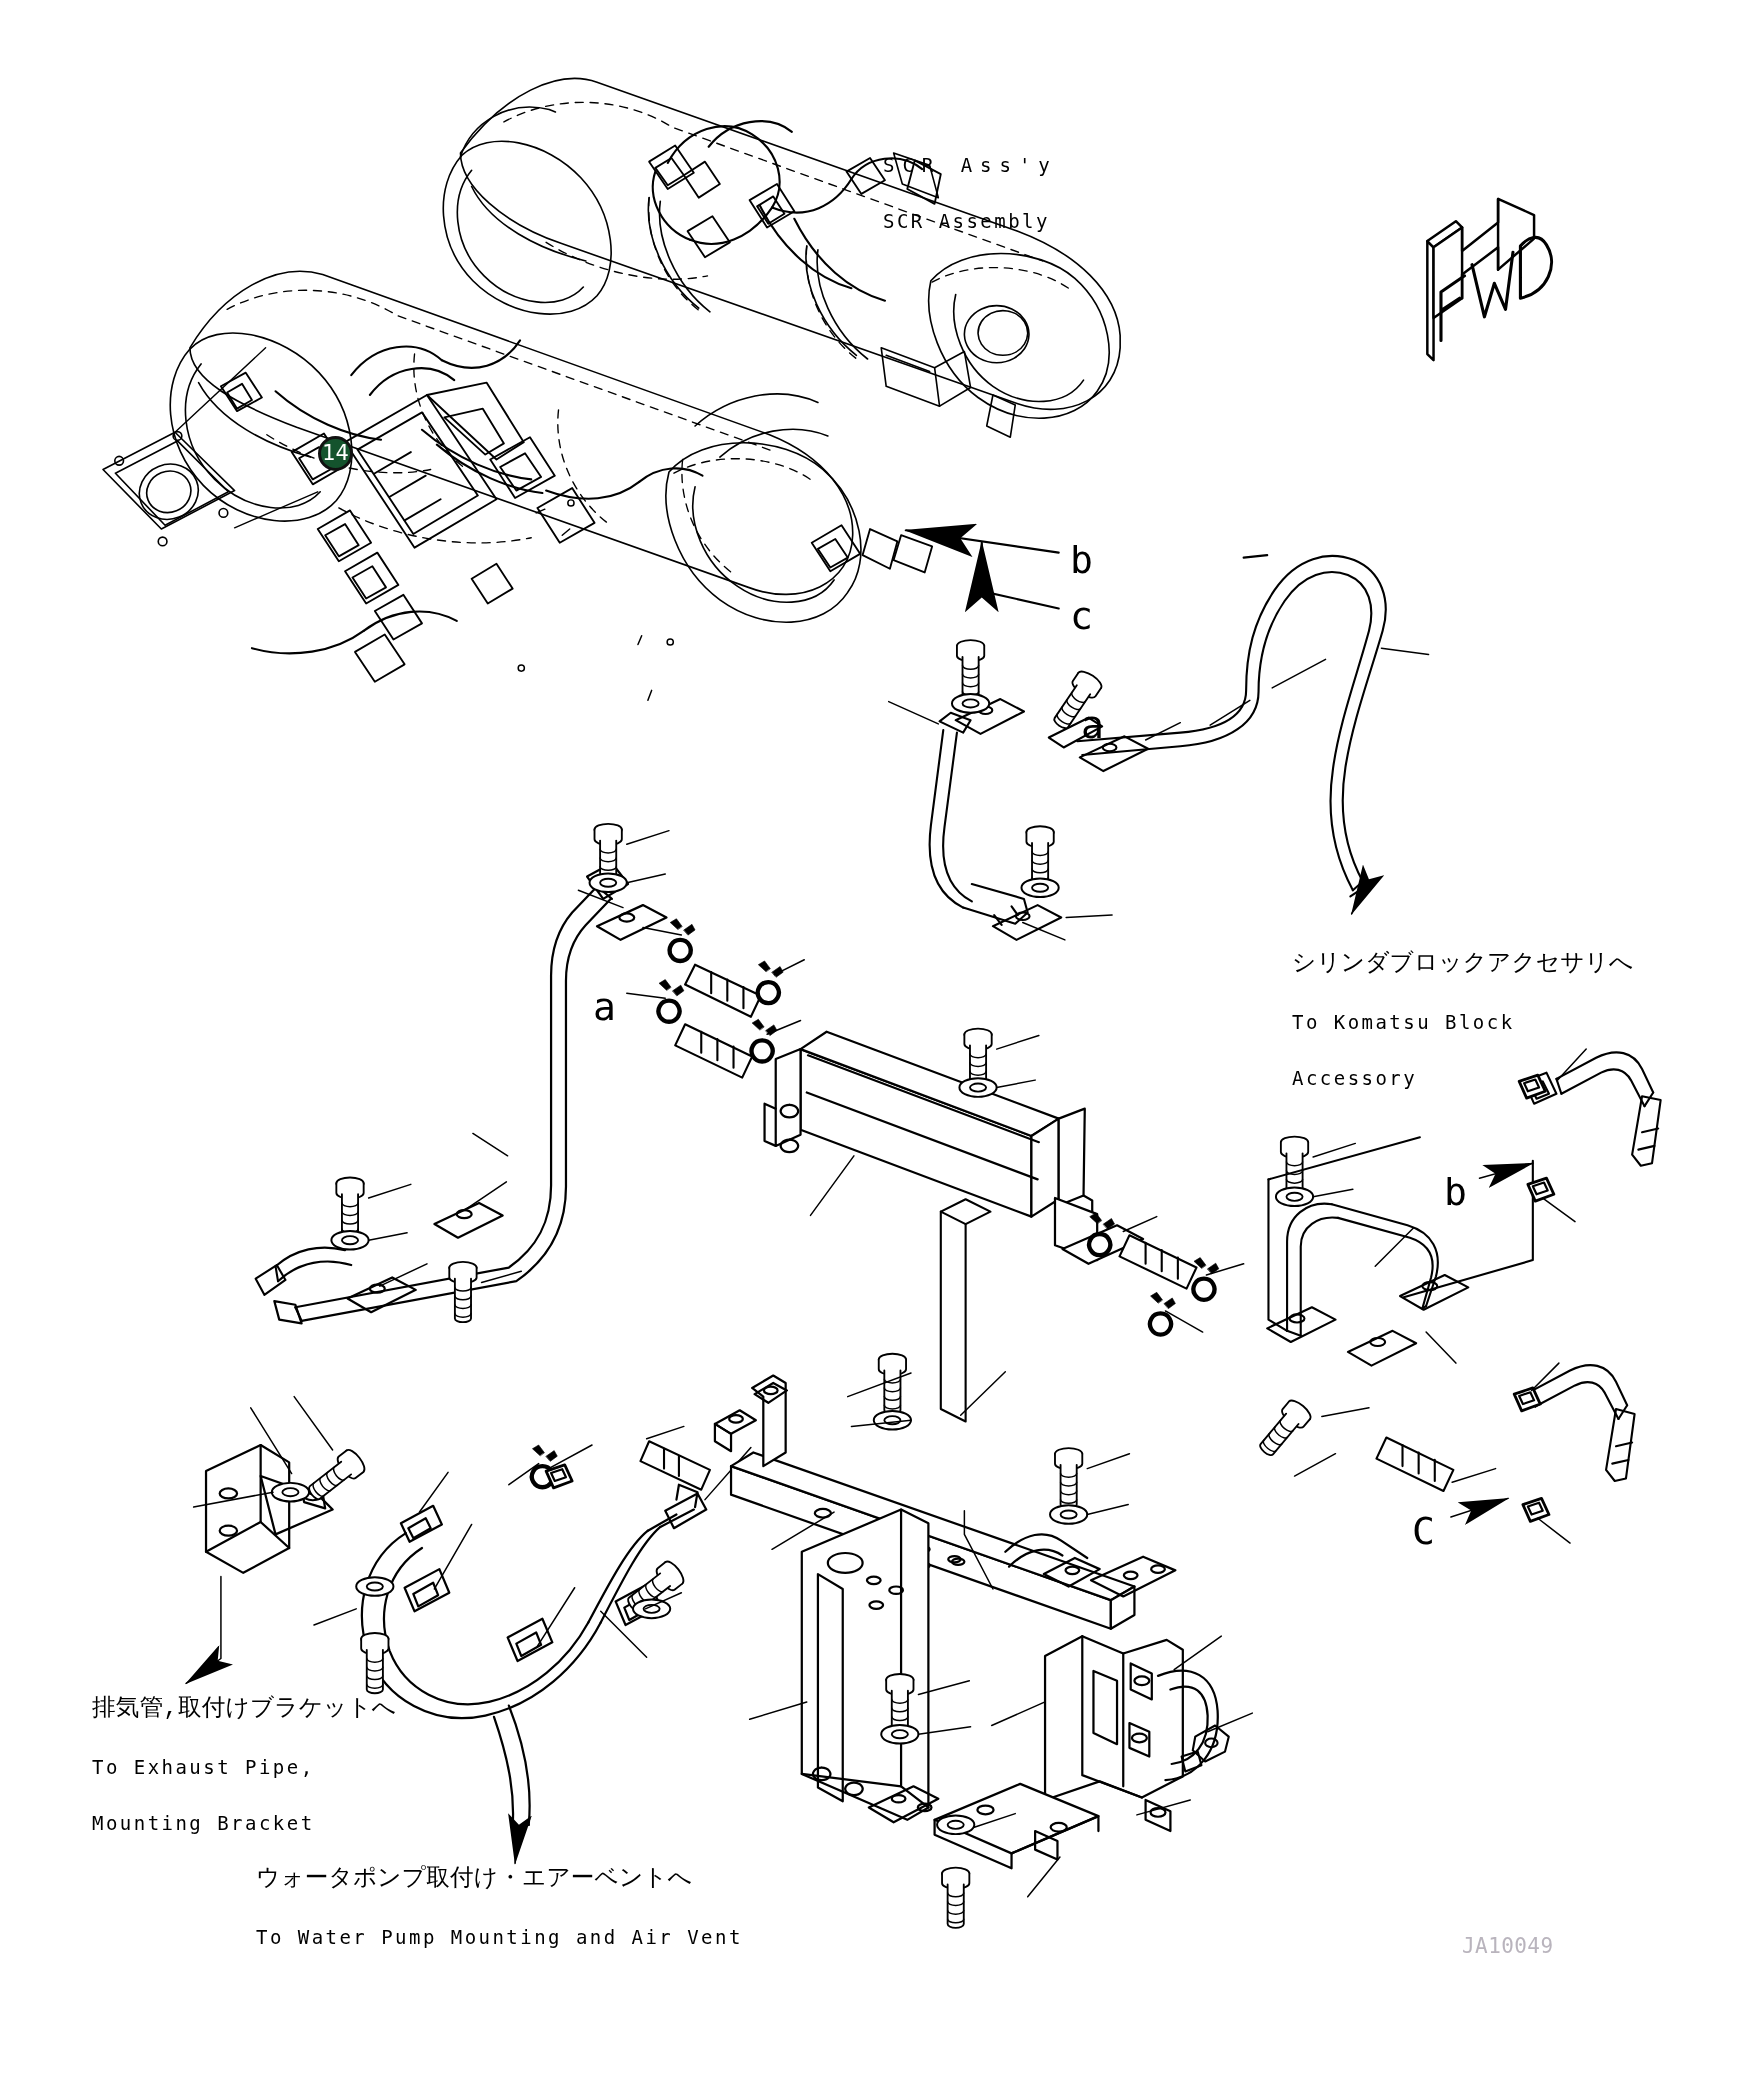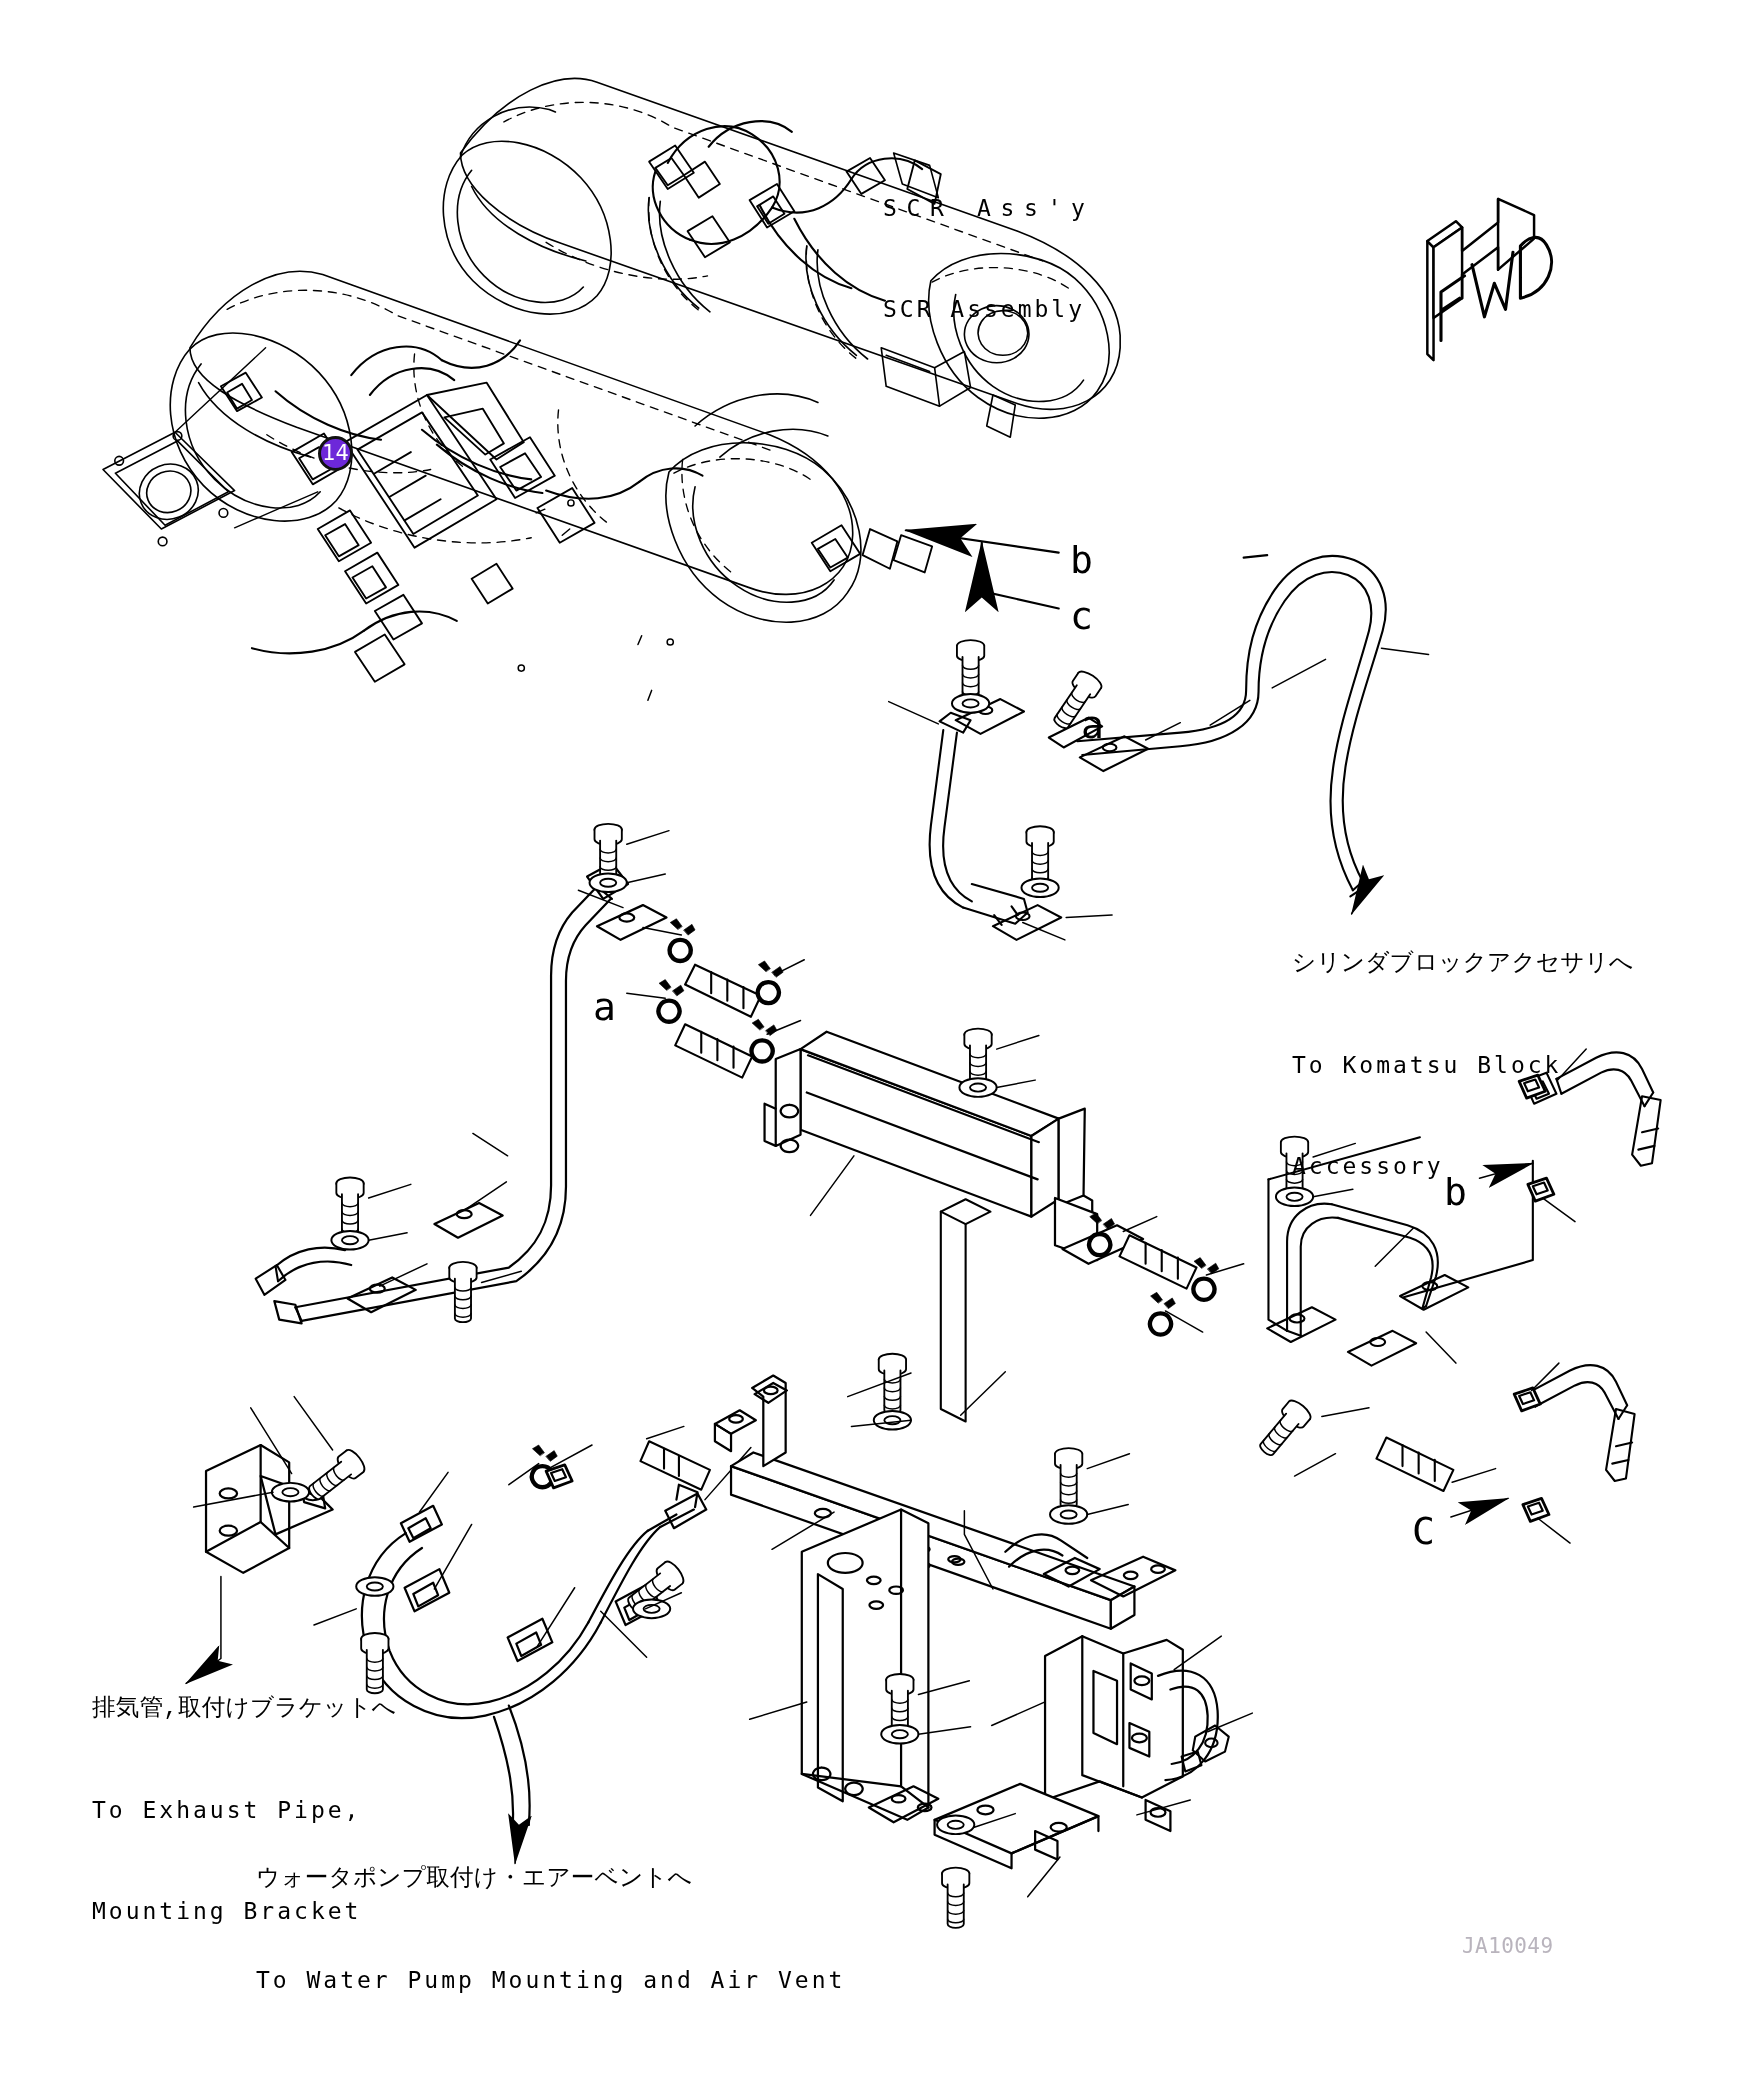--- a/index.html
+++ b/index.html
@@ -30,22 +30,21 @@
   .label {
     position: absolute;
     color: #000000;
     white-space: pre;
     line-height: 1.42;
   }
   .label .en {
     font-family: "DejaVu Sans Mono", "Liberation Mono", monospace;
     font-weight: 300;
     letter-spacing: 0.13em;
-    font-size: 23px;
-    margin-top: 40px;
+    font-size: 19px;
   }
   .label .jp {
     font-family: Liberation Mono, monospace;
     font-size: 23.6px;
     letter-spacing: 0.01em;
   }
   .label .en.wide { letter-spacing: 0.42em; }
 
   #lbl-kdpf  { left: 142px;  top: 186px; }
   #lbl-scr   { left: 883px; top: 124px; }
@@ -70,21 +69,21 @@
   #co-c-rgt { left: 1412px; top: 1512px; }
 
   
   #bubble-14 {
     position: absolute;
     left: 318px;
     top: 436px;
     width: 35px;
     height: 35px;
     border-radius: 50%;
-    background: #6d28d9;
+    background: #14532d;
     border: 3.1px solid #111111;
     box-sizing: border-box;
     display: flex;
     align-items: center;
     justify-content: center;
     color: #ffffff;
     font-family: "DejaVu Sans", "Liberation Sans", sans-serif;
     font-size: 21px;
     line-height: 1;
   }

